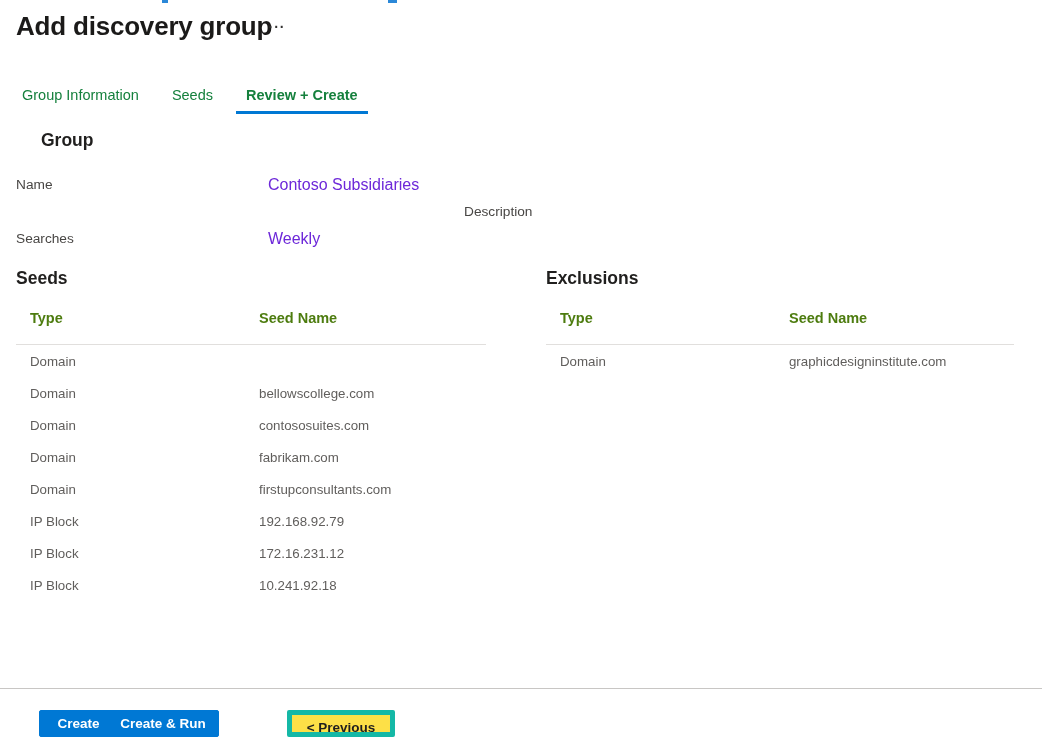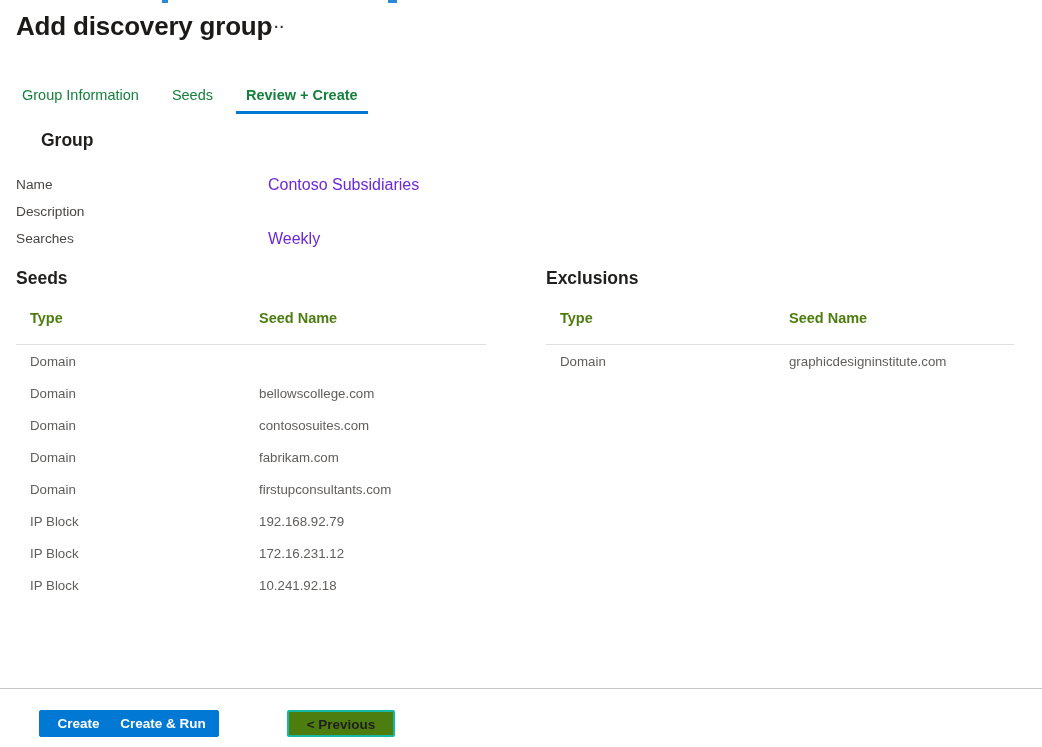--- a/index.html
+++ b/index.html
@@ -43,21 +43,21 @@
   .tab.active { font-weight: 700; }
   .tab.active::after {
     content: ""; position: absolute; left: 0; right: 0; bottom: 0;
     height: 3px; background: var(--accent);
   }
 
   
   .section-heading { font-size: 17.5px; font-weight: 700; color: #201f1e; }
   .group-heading { position: absolute; top: 130px; left: 16px; margin-left: 25px; }
   .fields { position: absolute; top: 171px; left: 16px; width: 700px; }
-  .field-row { display: flex; height: 27px; align-items: center; }
+  .field-row { display: flex; height: 27px; align-items: center; justify-content: flex-end; }
   .field-label { width: 252px; font-size: 13.7px; color: #484644; }
   .field-value { flex: 1; font-size: 16px; color: #6d28d9; }
 
   
   .tables-wrap {
     position: absolute; top: 268px; left: 16px; width: 998px;
     display: flex; gap: 32px;
   }
   .table-col { width: 484px; }
   .table-col.right { width: 482px; margin-left: 28px; }
@@ -79,21 +79,21 @@
     position: absolute; top: 688px; left: 0; width: 1042px;
     border-top: 1px solid #c8c6c4;
   }
   .btn {
     position: absolute; top: 710px; height: 27px;
     border-radius: 2px; font-size: 13.5px; font-weight: 600;
     cursor: pointer; font-family: "Liberation Sans", sans-serif;
     text-align: center; line-height: 25px; padding: 0;
   }
   .btn.primary { background: var(--accent); border: 1px solid var(--accent); color: #ffffff; }
-  .btn.secondary { background: #4d7c0f; border: 2px solid #14b8a6; color: #201f1e; }
+  .btn.secondary { background: #fde047; border: 5px solid #14b8a6; color: #201f1e; }
   .btn-create { left: 18px; width: 79px; margin-left: 21px; }
   .btn-create-run { left: 107px; width: 112px; }
   .btn-previous { left: 287px; width: 108px; }
 </style>
 </head>
 <body>
 
 <div>
   <span class="crumb-frag f1"></span>
   <span class="crumb-frag f2"></span>

